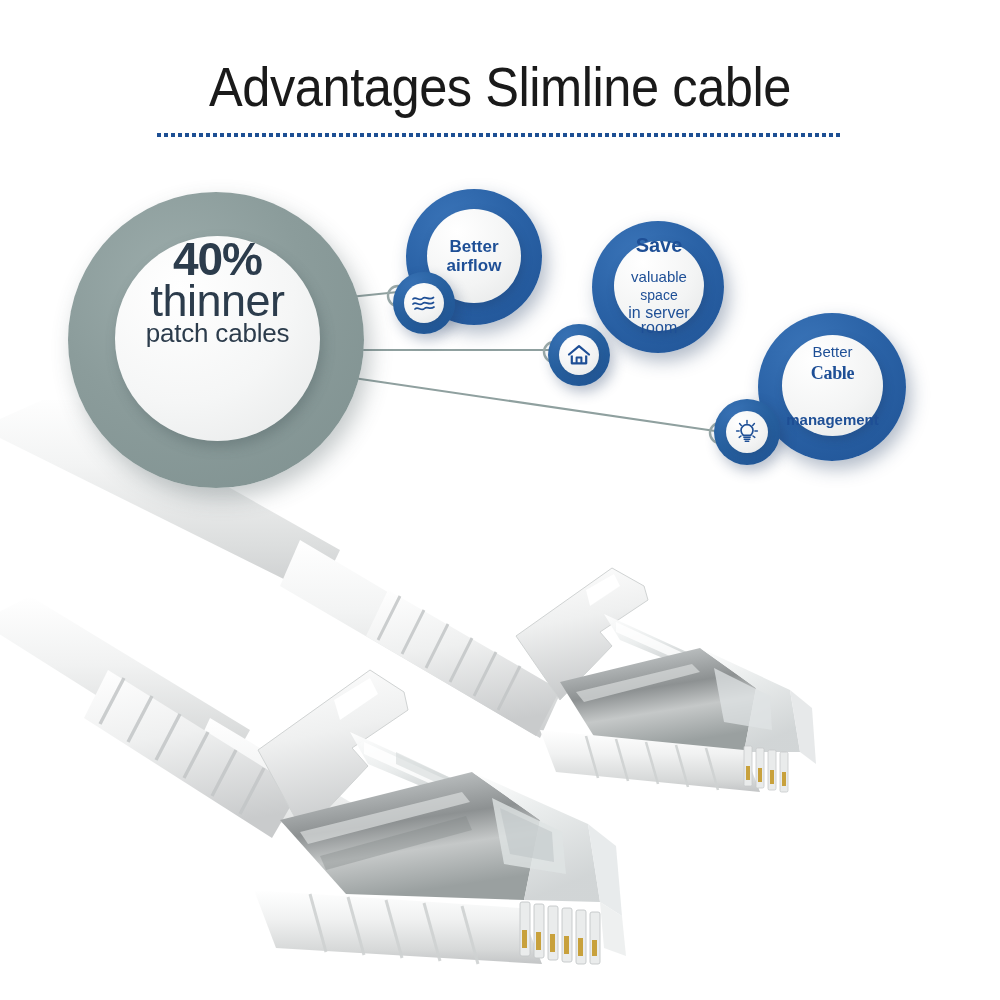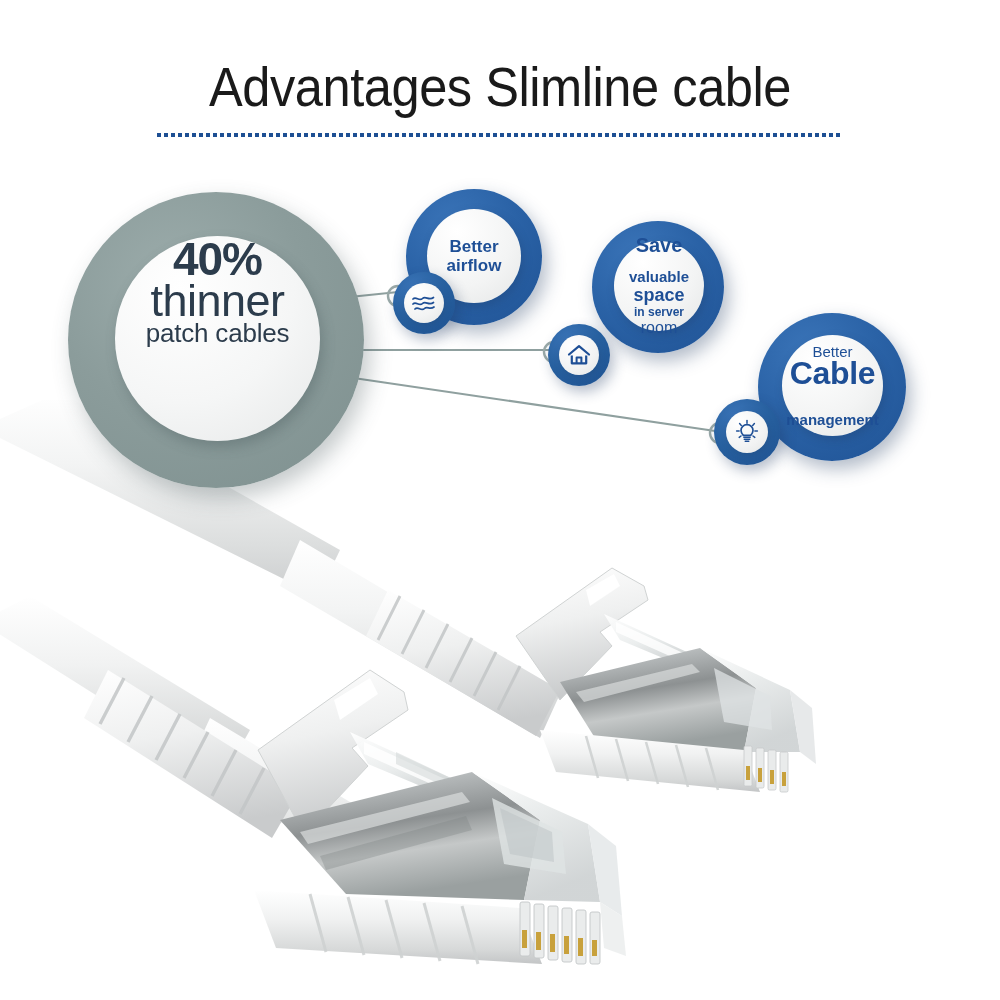--- a/index.html
+++ b/index.html
@@ -81,32 +81,32 @@
   #b1-ic .icon-inner{left:11px;top:11px;width:40px;height:40px;}
   .t-better1{font-size:17px;font-weight:bold;line-height:19px;}
   .t-airflow{font-size:17px;font-weight:bold;line-height:19px;}
 
   
   #b2{left:592px;top:221px;width:132px;height:132px;}
   #b2 .bubble-inner{left:22px;top:20px;width:90px;height:90px;}
   #b2-ic{left:548px;top:324px;width:62px;height:62px;}
   #b2-ic .icon-inner{left:11px;top:11px;width:40px;height:40px;}
   .t-save{font-size:20px;font-weight:bold;line-height:17px;}
-  .t-valuable{font-size:15px;font-weight:700;line-height:16px;margin-top:15px;}
-  .t-space{font-size:18px;font-weight:bold;line-height:20px;}
-  .t-inserver{font-size:12px;font-weight:700;line-height:15px;}
+  .t-valuable{font-size:15px;font-weight:400;line-height:16px;margin-top:15px;}
+  .t-space{font-size:14px;font-weight:normal;line-height:20px;}
+  .t-inserver{font-size:16px;font-weight:400;line-height:15px;}
   .t-room{font-size:16px;font-weight:400;line-height:15px;}
 
   
   #b3{left:758px;top:313px;width:148px;height:148px;}
   #b3 .bubble-inner{left:24px;top:22px;width:101px;height:101px;}
   #b3-ic{left:714px;top:399px;width:66px;height:66px;}
   #b3-ic .icon-inner{left:12px;top:12px;width:42px;height:42px;}
   .t-better3{font-size:15px;font-weight:400;line-height:17px;}
-  .t-cable{font-size:32px;font-weight:bold;line-height:27px;letter-spacing:-0.3px;}
+  .t-cable{font-size:18px;font-weight:bold;line-height:27px;letter-spacing:-0.3px;font-family:Liberation Serif, serif;}
   .t-mgmt{font-size:15px;font-weight:bold;line-height:17px;margin-top:24px;}
 
   .sr{position:absolute;width:1px;height:1px;overflow:hidden;clip:rect(0 0 0 0);}
 </style>
 </head>
 <body>
 
 <div id="stage">
 
   <div class="cable-layer">

